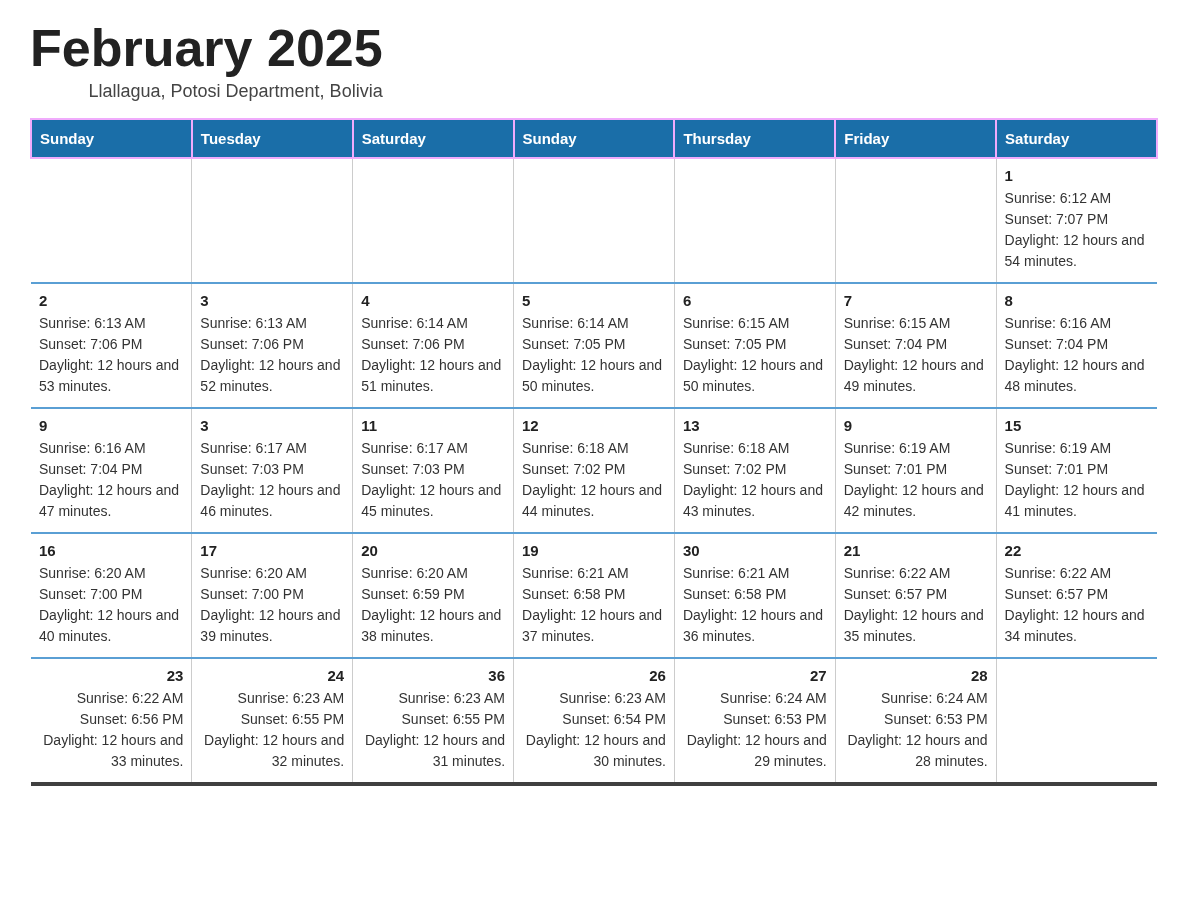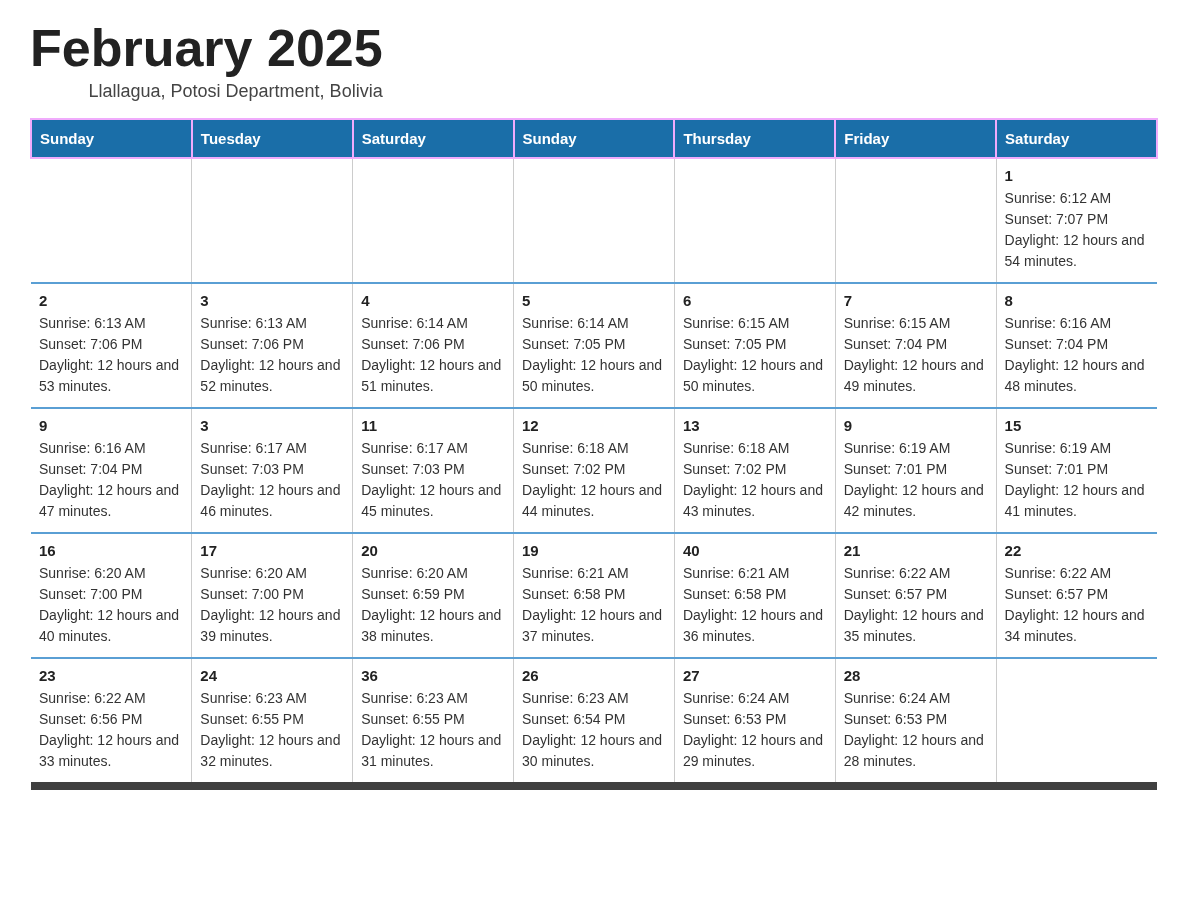--- a/index.html
+++ b/index.html
@@ -69,21 +69,22 @@
     }
     .day-info {
       font-size: 14px;
       color: #333;
       line-height: 1.5;
     }
     .empty-cell {
       background: #fff;
     }
     tbody tr:last-child {
-      border-bottom: 8px solid #404040;
+      border-bottom: 4px solid #404040;
+      text-align: right;
     }
     .logo-container {
       display: flex;
       flex-direction: column;
     }
     .logo-row1 {
       display: flex;
       align-items: center;
       font-size: 30px;
       font-weight: bold;
@@ -213,21 +214,21 @@
         </td>
         <td>
           <span class="day-number">20</span>
           <div class="day-info">Sunrise: 6:20 AM<br>Sunset: 6:59 PM<br>Daylight: 12 hours and 38 minutes.</div>
         </td>
         <td>
           <span class="day-number">19</span>
           <div class="day-info">Sunrise: 6:21 AM<br>Sunset: 6:58 PM<br>Daylight: 12 hours and 37 minutes.</div>
         </td>
         <td>
-          <span class="day-number">40</span>
+          <span class="day-number">30</span>
           <div class="day-info">Sunrise: 6:21 AM<br>Sunset: 6:58 PM<br>Daylight: 12 hours and 36 minutes.</div>
         </td>
         <td>
           <span class="day-number">21</span>
           <div class="day-info">Sunrise: 6:22 AM<br>Sunset: 6:57 PM<br>Daylight: 12 hours and 35 minutes.</div>
         </td>
         <td>
           <span class="day-number">22</span>
           <div class="day-info">Sunrise: 6:22 AM<br>Sunset: 6:57 PM<br>Daylight: 12 hours and 34 minutes.</div>
         </td>

